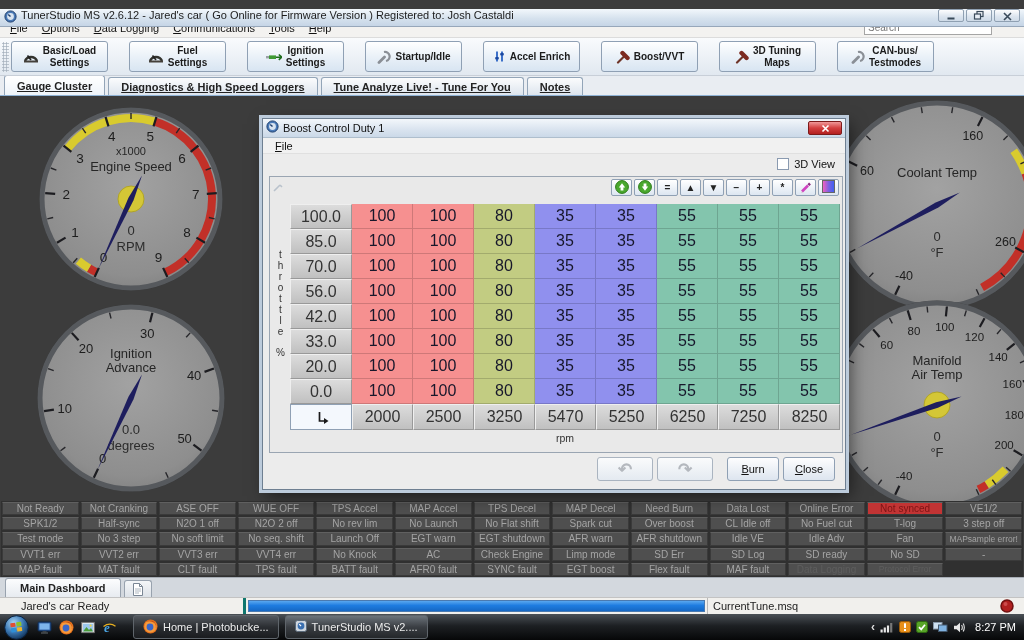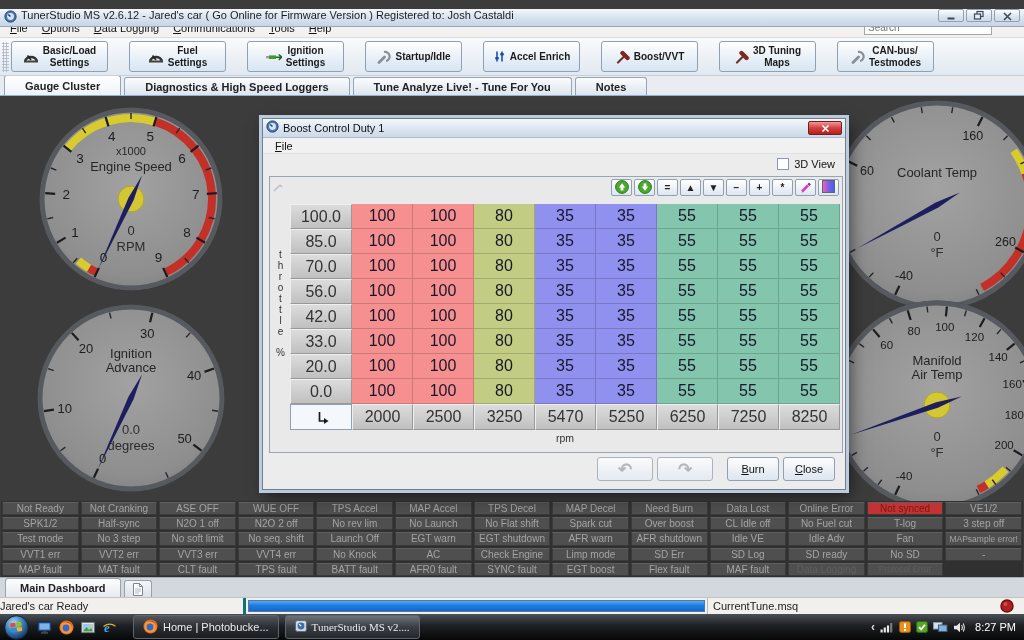--- a/index.html
+++ b/index.html
@@ -37,23 +37,23 @@
   .tb-btn { width:97px; height:31px; margin-right:2px; border:1px solid #8fa0b4; border-radius:3px;
     background:linear-gradient(#ffffff,#eaf1f8 50%,#d8e5f2);
     display:flex; align-items:center; justify-content:center; gap:4px;
     font-size:10px; font-weight:bold; color:#1b1b1b; white-space:pre-line; text-align:center; line-height:1.15; }
   .tb-btn .icon { flex:none; display:flex; }
 
   
   .tabstrip { position:absolute; top:76px; left:0; width:1024px; height:20px; z-index:57;
     background:#e9edf2; border-bottom:1px solid #8fb2d4; padding-left:4px;
     display:flex; align-items:flex-end; }
-  .tab { font-size:11px; font-weight:bold; color:#222; padding:0 20px; margin-right:3px; height:18px;
+  .tab { font-size:11px; font-weight:bold; color:#222; padding:0 12px; margin-right:3px; height:18px;
     border:1px solid #93a5b8; border-bottom:none; border-radius:3px 3px 0 0;
-    background:linear-gradient(#fbfcfd,#dde5ee); display:flex; align-items:center; }
+    background:linear-gradient(#fbfcfd,#dde5ee); display:flex; align-items:center;text-decoration:underline; }
   .tab.active { background:linear-gradient(#ffffff,#eef4fa); height:20px; position:relative; z-index:2; }
 
   
   .main-panel { position:absolute; top:96px; left:0; width:1024px; height:405px;
     background:#3c3c3c; overflow:hidden; z-index:1; }
   .gauge { position:absolute; }
 
   
   .status-grid { position:absolute; top:501px; left:1px; width:1022px; height:76px; z-index:10;
     display:grid; grid-template-columns:repeat(13,1fr); grid-auto-rows:1fr; gap:2px;
@@ -72,36 +72,36 @@
   .dash-tab { height:19px; padding:0 14px; font-size:11px; font-weight:bold; color:#222;
     background:linear-gradient(#fcfdfe,#e7ebf0); border:1px solid #98a2ae; border-bottom:none;
     border-radius:3px 3px 0 0; display:flex; align-items:center; margin-right:3px; }
   .dash-tab2 { width:28px; height:17px; background:linear-gradient(#f4f6f8,#dde2e8);
     border:1px solid #98a2ae; border-bottom:none; border-radius:3px 3px 0 0;
     display:flex; align-items:center; justify-content:center; }
 
   
   .statusbar { position:absolute; top:597px; left:0; width:1024px; height:17px; z-index:10;
     background:#f1f0ed; border-top:1px solid #c3c3c3; display:flex; font-size:11px; color:#222; }
-  .sb-sec1 { width:246px; padding-left:0; display:flex; align-items:center; border-right:3px solid #0f766e; }
+  .sb-sec1 { width:246px; padding-left:21px; display:flex; align-items:center; border-right:3px solid #0f766e; }
   .sb-progress { width:462px; border-right:1px solid #b9b9b9; padding:2px; }
   .sb-bar { height:100%; width:100%; background:linear-gradient(#5aa8f0,#1e7ce0 45%,#1668c4); border:1px solid #4a7ab0; }
   .sb-sec3 { flex:1; padding-left:5px; display:flex; align-items:center; }
   .sb-icon { width:34px; display:flex; align-items:center; justify-content:center; }
 
   
   .taskbar { position:absolute; top:614px; left:0; width:1024px; height:26px; z-index:70;
     background:linear-gradient(#4a5056,#1d2023 45%,#060708); display:flex; align-items:center; }
   .start-orb { width:25px; height:25px; margin:0 8px 0 4px; display:flex; }
   .ql { display:flex; gap:7px; align-items:center; margin-right:16px; }
   .ql .icon { display:flex; }
   .tb-win { height:24px; display:flex; align-items:center; gap:5px; padding:0 9px; margin-right:6px;
     background:linear-gradient(#53585e,#2b2e32 50%,#1a1c1f); border:1px solid #5f656b;
     border-radius:3px; color:#ececec; font-size:11px; white-space:nowrap; }
-  .tb-win.active { background:linear-gradient(#6c737a,#3a3e43 50%,#24272a);font-family:Liberation Serif, serif; }
+  .tb-win.active { background:linear-gradient(#6c737a,#3a3e43 50%,#24272a); }
   .tray { margin-left:auto; display:flex; align-items:center; gap:5px; padding-right:8px; }
   .tray .icon { display:flex; }
   .tray-chevron { color:#ddd; font-size:12px; font-weight:bold; line-height:10px; }
   .tray-time { font-size:11px; color:#fff; margin-left:4px; }
 
   
   .dialog { position:absolute; left:262px; top:118px; width:584px; height:372px; z-index:50;
     background:#ececec; border:1px solid #6e7f91;
     box-shadow:0 0 0 3px #bccbdb, 4px 6px 16px rgba(0,0,0,0.55); }
   .dlg-titlebar { height:19px; background:linear-gradient(#f3f7fb,#d9e3ef 60%,#cbd9e8);

